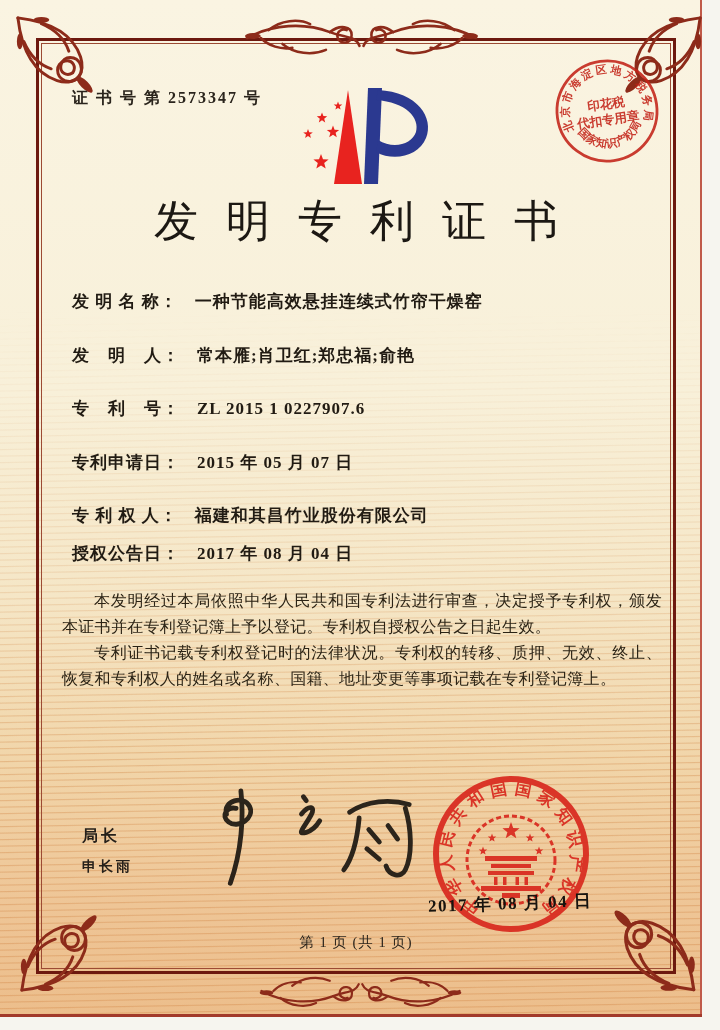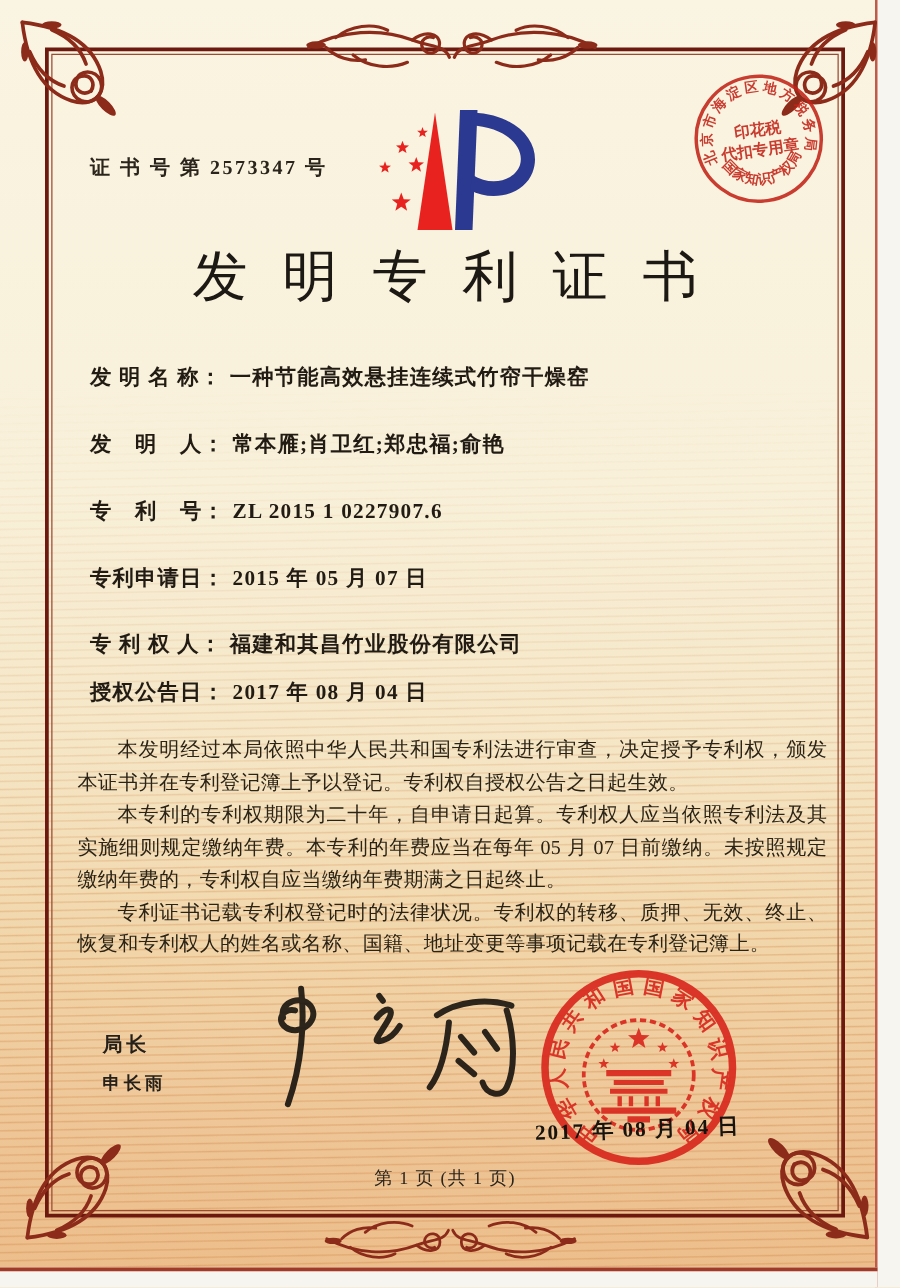--- a/index.html
+++ b/index.html
@@ -20,31 +20,31 @@
 
   
   .frame{position:absolute;left:36px;top:38px;right:44px;bottom:56px;border:3px solid #6d190f;}
   .frame::after{content:"";position:absolute;inset:2px;border:1px solid #9c4a33;}
 
   .ornament{position:absolute;}
   .flip-y{transform:scaleY(-1);}
   .flip-x{transform:scaleX(-1);}
   .flip-xy{transform:scale(-1,-1);}
 
-  .cert-no{position:absolute;left:72px;top:88px;font-size:16px;letter-spacing:2px;color:#2a241c;font-weight:600;margin-top:36px;}
+  .cert-no{position:absolute;left:72px;top:88px;font-size:16px;letter-spacing:2px;color:#2a241c;font-weight:600;}
   .logo{position:absolute;left:288px;top:84px;}
   .stamp{position:absolute;left:552px;top:56px;transform:rotate(-8deg);opacity:.88;}
   .stamp text{font-family:"Liberation Serif","DejaVu Serif",serif;font-weight:bold;fill:#c32318;}
 
   .title{position:absolute;left:36px;right:44px;top:192px;text-align:center;font-size:44px;font-weight:400;
     color:#1c1813;letter-spacing:28px;text-indent:28px;}
 
   .field{position:absolute;left:72px;font-size:17px;color:#211b13;font-weight:600;letter-spacing:1px;white-space:nowrap;}
   .f1{top:290px}.f2{top:344px}.f3{top:397px}.f4{top:451px}.f5{top:504px}.f6{top:542px}
-  .field .val{margin-left:6px;}
+  .field .val{margin-left:17px;}
 
   .paras{position:absolute;left:62px;top:588px;width:600px;}
   .paras p{margin:0;text-indent:2em;font-size:16px;line-height:1.62;color:#2b2315;text-align:justify;letter-spacing:.3px;font-weight:500;}
 
   .signer-title{position:absolute;left:82px;top:826px;font-size:16px;color:#26201a;font-weight:600;letter-spacing:3px;}
   .signer-name{position:absolute;left:82px;top:858px;font-size:14px;color:#26201a;font-weight:600;letter-spacing:3px;}
   .signature{position:absolute;left:188px;top:782px;z-index:6;}
 
   .seal{position:absolute;left:420px;top:763px;z-index:5;opacity:.93;}
   .seal text{font-family:"Liberation Serif","DejaVu Serif",serif;font-weight:bold;fill:#d92a1f;}
@@ -177,21 +177,20 @@
   </div>
   <div class="field f5">
     <span class="lbl">专 利 权 人：</span><span class="val">福建和其昌竹业股份有限公司</span>
   </div>
   <div class="field f6">
     <span class="lbl">授权公告日：</span><span class="val">2017 年 08 月 04 日</span>
   </div>
 
   <div class="paras">
     <p>本发明经过本局依照中华人民共和国专利法进行审查，决定授予专利权，颁发本证书并在专利登记簿上予以登记。专利权自授权公告之日起生效。</p>
-    <p>本专利的专利权期限为二十年，自申请日起算。专利权人应当依照专利法及其实施细则规定缴纳年费。本专利的年费应当在每年 05 月 07 日前缴纳。未按照规定缴纳年费的，专利权自应当缴纳年费期满之日起终止。</p>
     <p>专利证书记载专利权登记时的法律状况。专利权的转移、质押、无效、终止、恢复和专利权人的姓名或名称、国籍、地址变更等事项记载在专利登记簿上。</p>
   </div>
 
   <div class="signer-title">局长</div>
   <div class="signer-name">申长雨</div>
 
   <svg class="signature" width="250" height="118" viewBox="0 0 260 120">
     <g fill="none" stroke="#17130e" stroke-width="5" stroke-linecap="round" stroke-linejoin="round" opacity="0.9">
       <path d="M40,32 C36,18 58,12 64,24 C70,36 52,48 42,40 C34,34 40,24 50,26"></path>
       <path d="M55,8 C58,34 56,70 44,104"></path>

